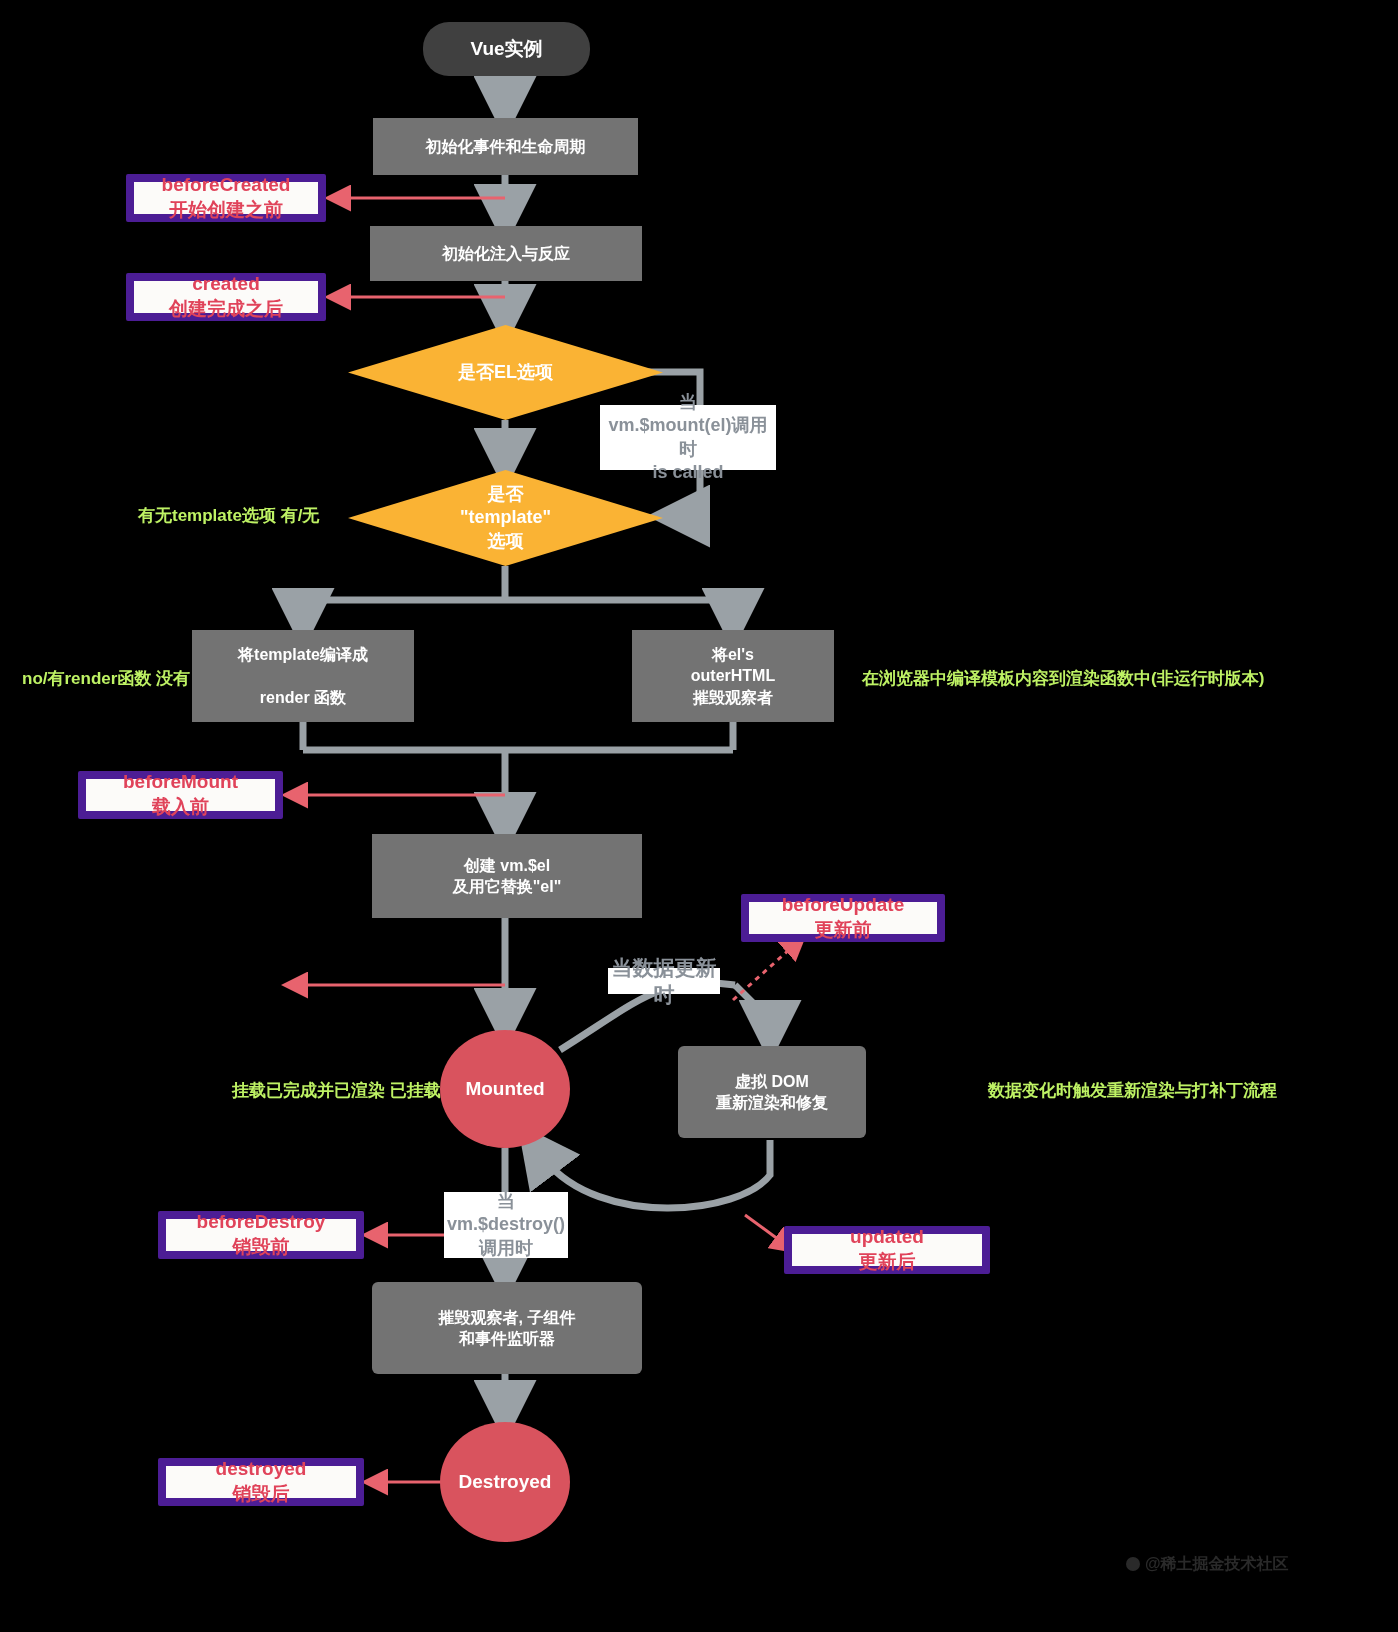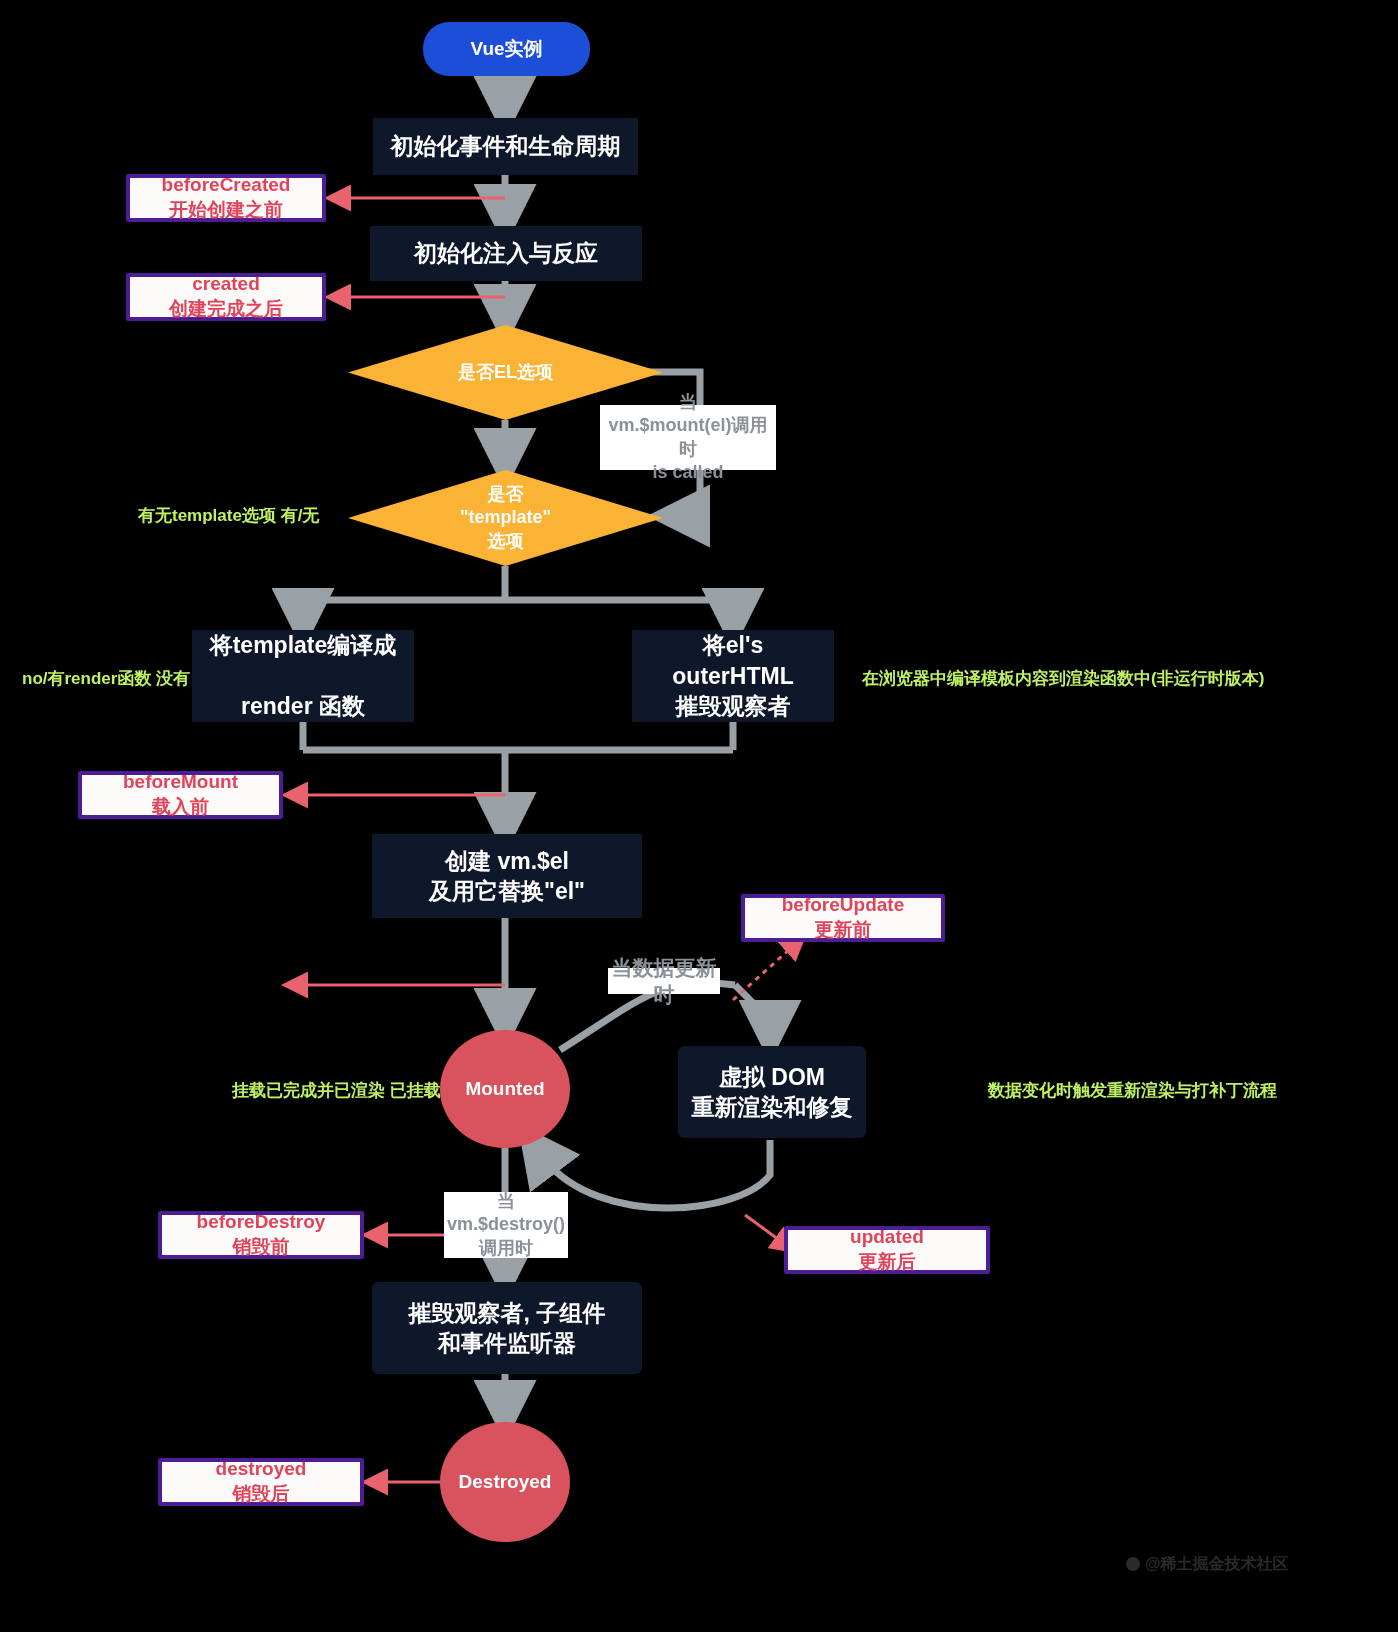--- a/index.html
+++ b/index.html
@@ -7,35 +7,35 @@
     font-family:"Liberation Sans","DejaVu Sans",sans-serif;
     width:1398px;height:1632px;position:relative;overflow:hidden;
   }
   #stage{position:absolute;left:0;top:0;width:1398px;height:1632px;background:#000;}
   #edges{position:absolute;left:0;top:0;width:1398px;height:1632px;}
 
   .node{position:absolute;box-sizing:border-box;display:flex;
         align-items:center;justify-content:center;text-align:center;
         font-weight:bold;line-height:1.32;white-space:pre-line;}
 
-  .n-blue{background:#1d4ed8;color:#ffffff;border-radius:26px;font-size:19px;
+  .n-blue{background:#404040;color:#ffffff;border-radius:26px;font-size:19px;
           box-shadow:0 0 0 0 rgba(0,0,0,0);}
-  .n-green{background:#0f172a;color:#ffffff;font-size:23px;}
+  .n-green{background:#737373;color:#ffffff;font-size:16px;}
   .n-green.rounded{border-radius:6px;}
   .n-red-circle{background:#d9535e;color:#ffffff;border-radius:50%;font-size:19px;}
 
   .diamond{position:absolute;display:flex;align-items:center;justify-content:center;}
   .diamond .dshape{position:absolute;left:0;top:0;width:100%;height:100%;
      background:#fab334;
      clip-path:polygon(50% 0%,100% 50%,50% 100%,0% 50%);}
   .diamond .dtext{position:relative;color:#ffffff;font-weight:bold;font-size:18px;
      text-align:center;line-height:1.3;white-space:pre-line;z-index:2;}
 
   .callout{position:absolute;box-sizing:border-box;background:#fcfbf9;
-    border:4px solid #4c1d95;color:#e0435a;font-weight:bold;font-size:19px;
+    border:8px solid #4c1d95;color:#e0435a;font-weight:bold;font-size:19px;
     display:flex;align-items:center;justify-content:center;text-align:center;
     line-height:1.3;white-space:pre-line;border-radius:2px;}
 
   .wlabel{position:absolute;box-sizing:border-box;background:#ffffff;
     color:#8a9199;font-weight:bold;font-size:18px;text-align:center;
     line-height:1.3;white-space:pre-line;display:flex;align-items:center;
     justify-content:center;}
 
   .dimlabel{position:absolute;color:#bef264;font-weight:bold;font-size:17px;
     white-space:pre-line;line-height:1.3;}

